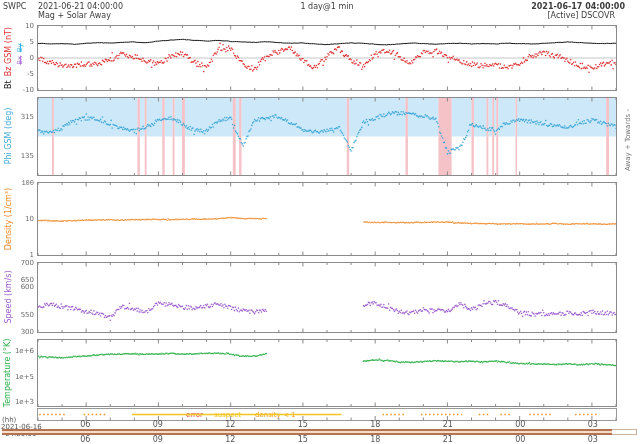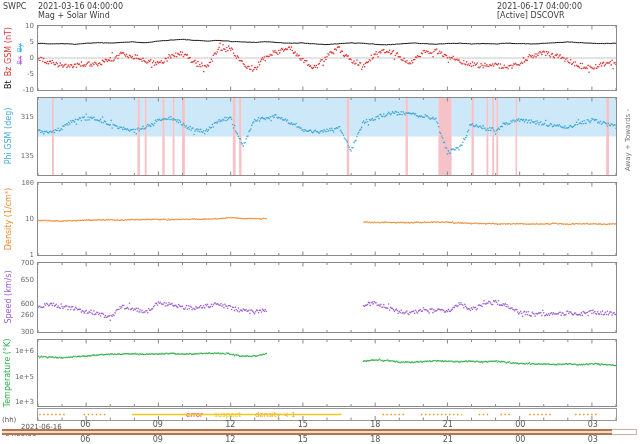--- a/index.html
+++ b/index.html
@@ -20,24 +20,25 @@
                 border-top:2px solid #b5734f;border-bottom:2px solid #b5734f;background:#f3dfc9;}
   .hdr{font-size:8px;color:#3d3d3d;}
   .smalldate{font-size:7px;color:#555;text-align:right;}
 </style>
 </head>
 <body>
 
 <div id="app">
 
   <div class="abs hdr" style="left:3px;top:2px;">SWPC</div>
-  <div class="abs hdr" style="left:38px;top:2px;">2021-03-16 04:00:00</div>
-  <div class="abs hdr" style="left:38px;top:11px;">Mag + Solar Wind</div>
-  <div class="abs hdr" style="left:497px;top:2px;width:140px;">2021-06-17 04:00:00</div>
-  <div class="abs hdr" style="left:497px;top:11px;width:140px;text-align:left;">[Active] DSCOVR</div>
+  <div class="abs hdr" style="left:38px;top:2px;">2021-06-21 04:00:00</div>
+  <div class="abs hdr" style="left:38px;top:11px;">Mag + Solar Away</div>
+  <div class="abs hdr" style="left:262px;top:2px;width:130px;text-align:center;">1 day@1 min</div>
+  <div class="abs hdr" style="left:485px;top:2px;width:140px;text-align:right;font-weight:bold;">2021-06-17 04:00:00</div>
+  <div class="abs hdr" style="left:475px;top:11px;width:140px;text-align:right;">[Active] DSCOVR</div>
 
   <div class="panel" style="top:25px;height:66px;">
       <svg width="578" height="64">
         <line x1="0" x2="578" y1="32" y2="32" stroke="#c6c6c6" stroke-width="1"></line>
         <line x1="0" x2="0" y1="0" y2="2" stroke="#8a8a8a" stroke-width="1"></line>
         <line x1="0" x2="0" y1="62" y2="64" stroke="#8a8a8a" stroke-width="1"></line>
         <line x1="24.083333333333332" x2="24.083333333333332" y1="0" y2="2" stroke="#8a8a8a" stroke-width="1"></line>
         <line x1="24.083333333333332" x2="24.083333333333332" y1="62" y2="64" stroke="#8a8a8a" stroke-width="1"></line>
         <line x1="48.166666666666664" x2="48.166666666666664" y1="0" y2="3.5" stroke="#8a8a8a" stroke-width="1"></line>
         <line x1="48.166666666666664" x2="48.166666666666664" y1="60.5" y2="64" stroke="#8a8a8a" stroke-width="1"></line>
@@ -3332,21 +3333,21 @@
         <line x1="457.5833333333333" x2="457.5833333333333" y1="8.5" y2="11" stroke="#8a8a8a" stroke-width="1"></line>
         <line x1="481.6666666666667" x2="481.6666666666667" y1="7" y2="11" stroke="#8a8a8a" stroke-width="1"></line>
         <line x1="505.75" x2="505.75" y1="8.5" y2="11" stroke="#8a8a8a" stroke-width="1"></line>
         <line x1="529.8333333333333" x2="529.8333333333333" y1="8.5" y2="11" stroke="#8a8a8a" stroke-width="1"></line>
         <line x1="553.9166666666667" x2="553.9166666666667" y1="7" y2="11" stroke="#8a8a8a" stroke-width="1"></line>
         <line x1="578" x2="578" y1="8.5" y2="11" stroke="#8a8a8a" stroke-width="1"></line>
       </svg>
     </div>
 
   <div class="abs smalldate" style="left:2px;top:416px;">(hh)</div>
-  <div class="abs smalldate" style="left:1px;top:423px;margin-left:20px;">2021-06-16</div>
+  <div class="abs smalldate" style="left:1px;top:423px;">2021-06-16</div>
   <div class="abs smalldate" style="left:5px;top:430px;">04:00:00</div>
   <div id="xrow-top">
       <span class="xtick" style="left: 85.3333px; top: 420px;">06</span>
       <span class="xtick" style="left: 157.833px; top: 420px;">09</span>
       <span class="xtick" style="left: 230.333px; top: 420px;">12</span>
       <span class="xtick" style="left: 302.833px; top: 420px;">15</span>
       <span class="xtick" style="left: 375.333px; top: 420px;">18</span>
       <span class="xtick" style="left: 447.833px; top: 420px;">21</span>
       <span class="xtick" style="left: 520.333px; top: 420px;">00</span>
       <span class="xtick" style="left: 592.833px; top: 420px;">03</span>
@@ -3369,19 +3370,19 @@
     <span class="ytick" style="top: 58px;">0</span>
     <span class="ytick" style="top: 74px;">-5</span>
     <span class="ytick" style="top: 90px;">-10</span>
     <span class="ytick" style="top: 117.25px;">315</span>
     <span class="ytick" style="top: 155.75px;">135</span>
     <span class="ytick" style="top: 183px; font-family: Liberation Mono, monospace;">100</span>
     <span class="ytick" style="top: 219px;">10</span>
     <span class="ytick" style="top: 255px;">1</span>
     <span class="ytick" style="top: 263px;">700</span>
     <span class="ytick" style="top: 280.25px;">650</span>
-    <span class="ytick" style="top: 304px;">600</span>
-    <span class="ytick" style="top: 314.75px;">260</span>
+    <span class="ytick" style="top: 287px;">600</span>
+    <span class="ytick" style="top: 314.75px;">550</span>
     <span class="ytick" style="top: 332px;">300</span>
     <span class="ytick" style="top: 351px;">1e+6</span>
     <span class="ytick" style="top: 377.345px;">1e+5</span>
     <span class="ytick" style="top: 402.157px;">1e+3</span>
   </div>
 
 </body></html>

